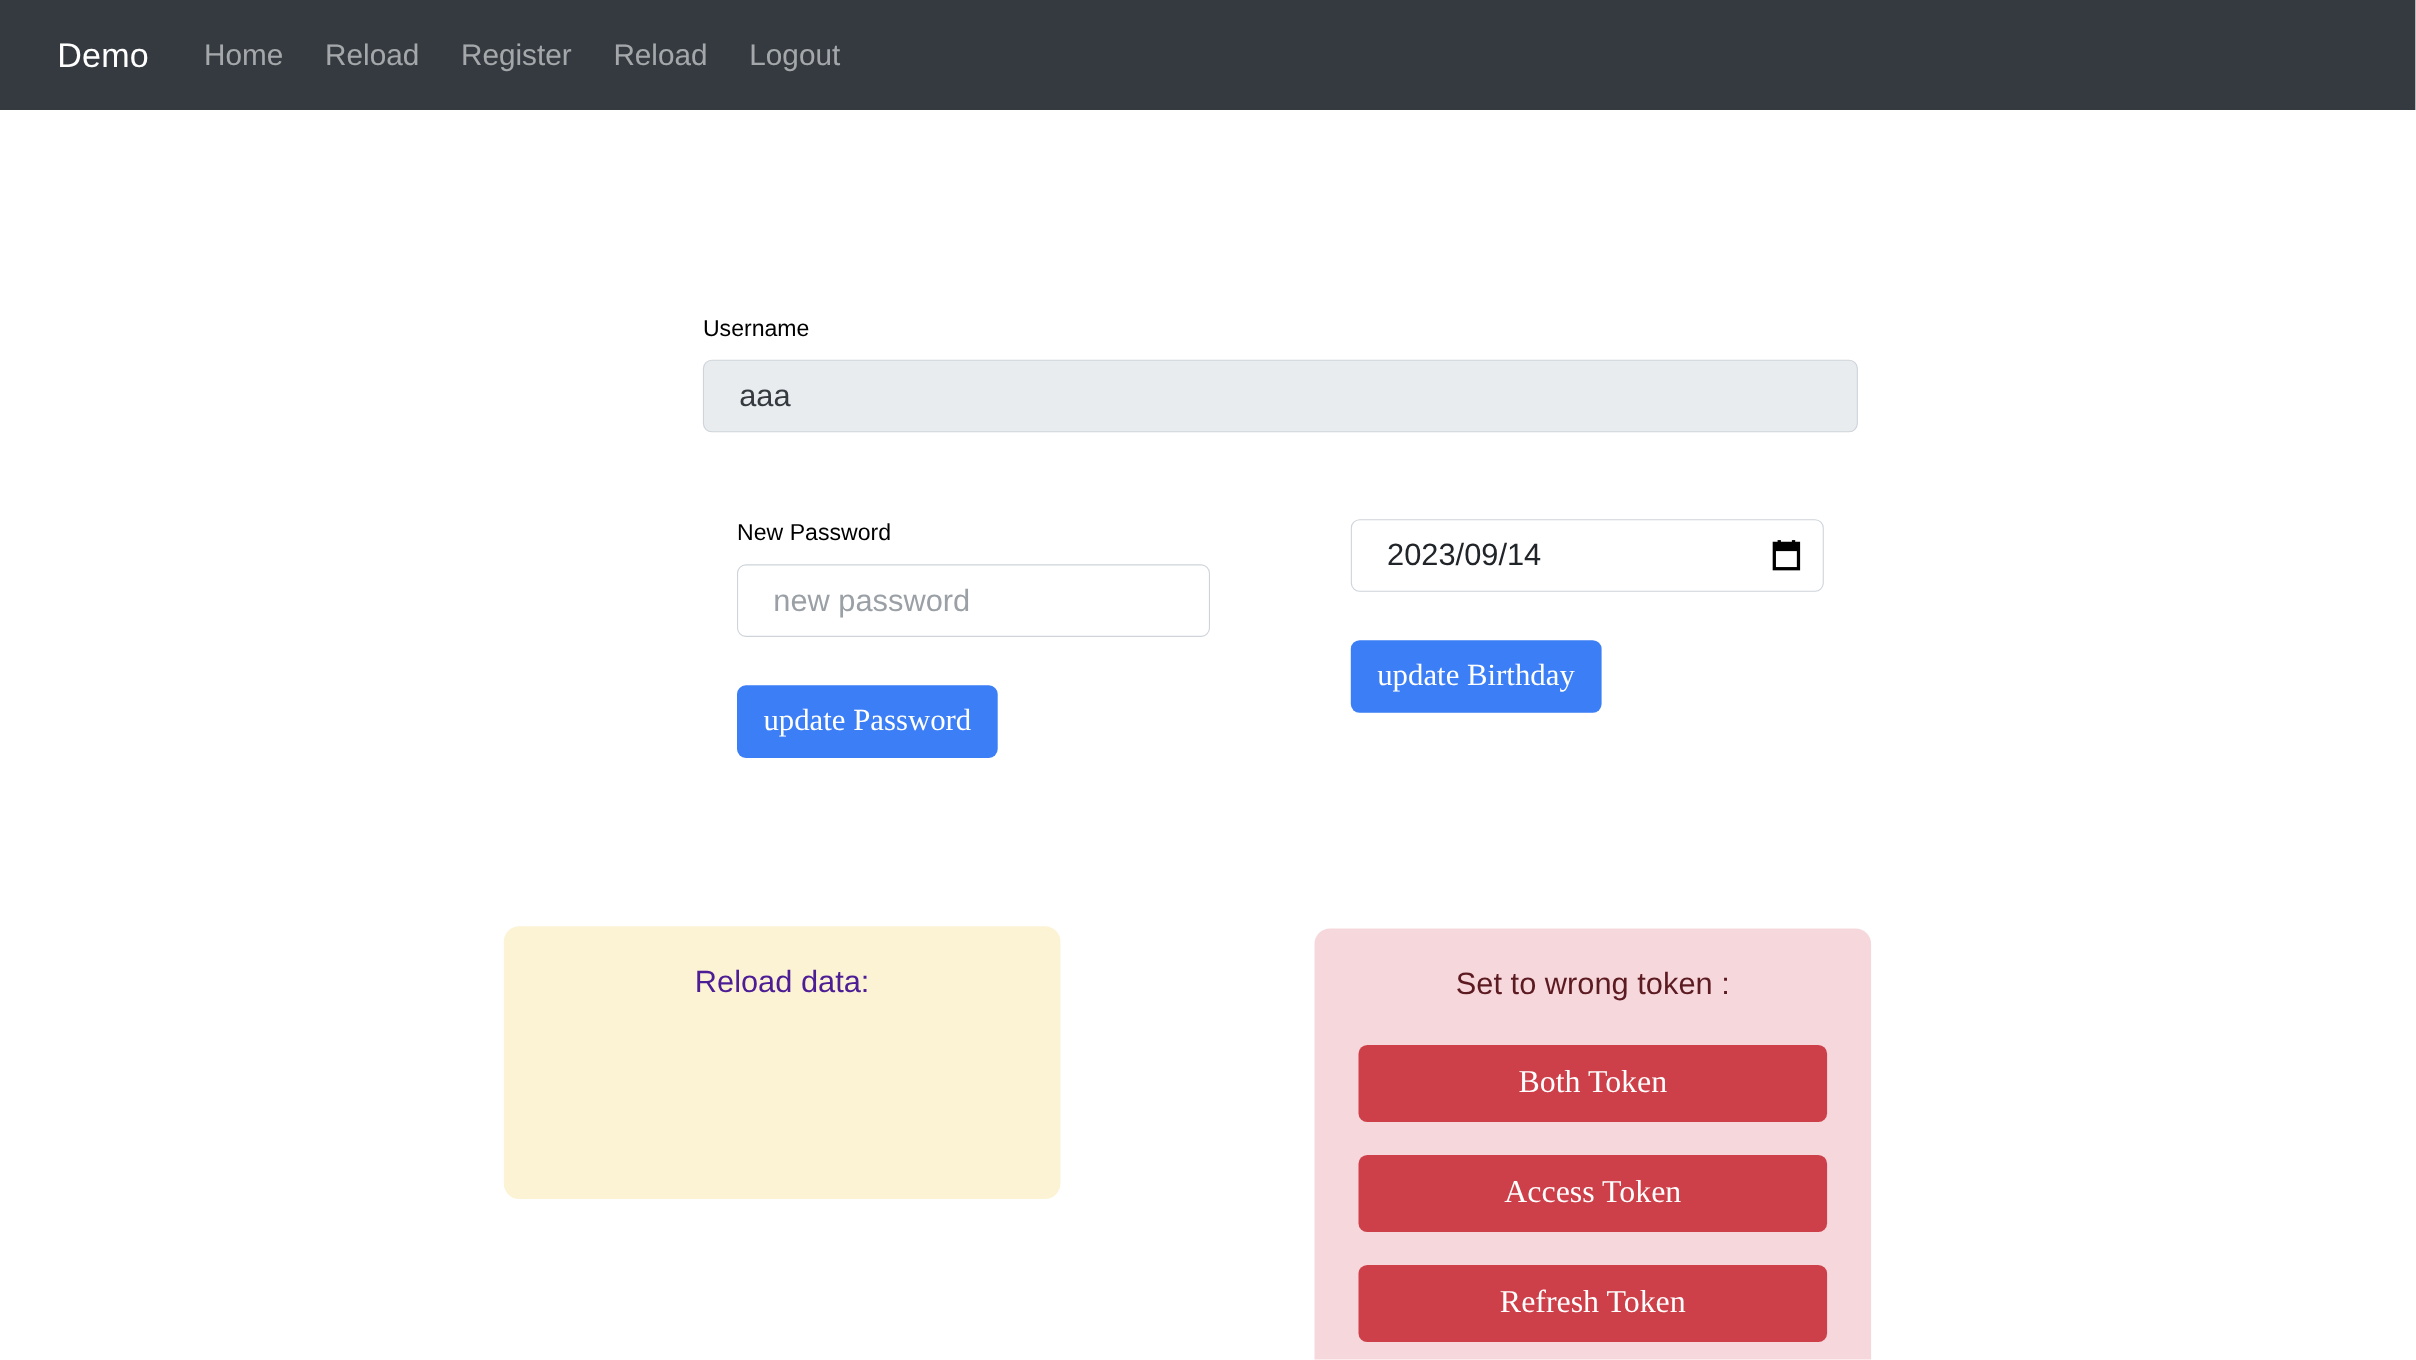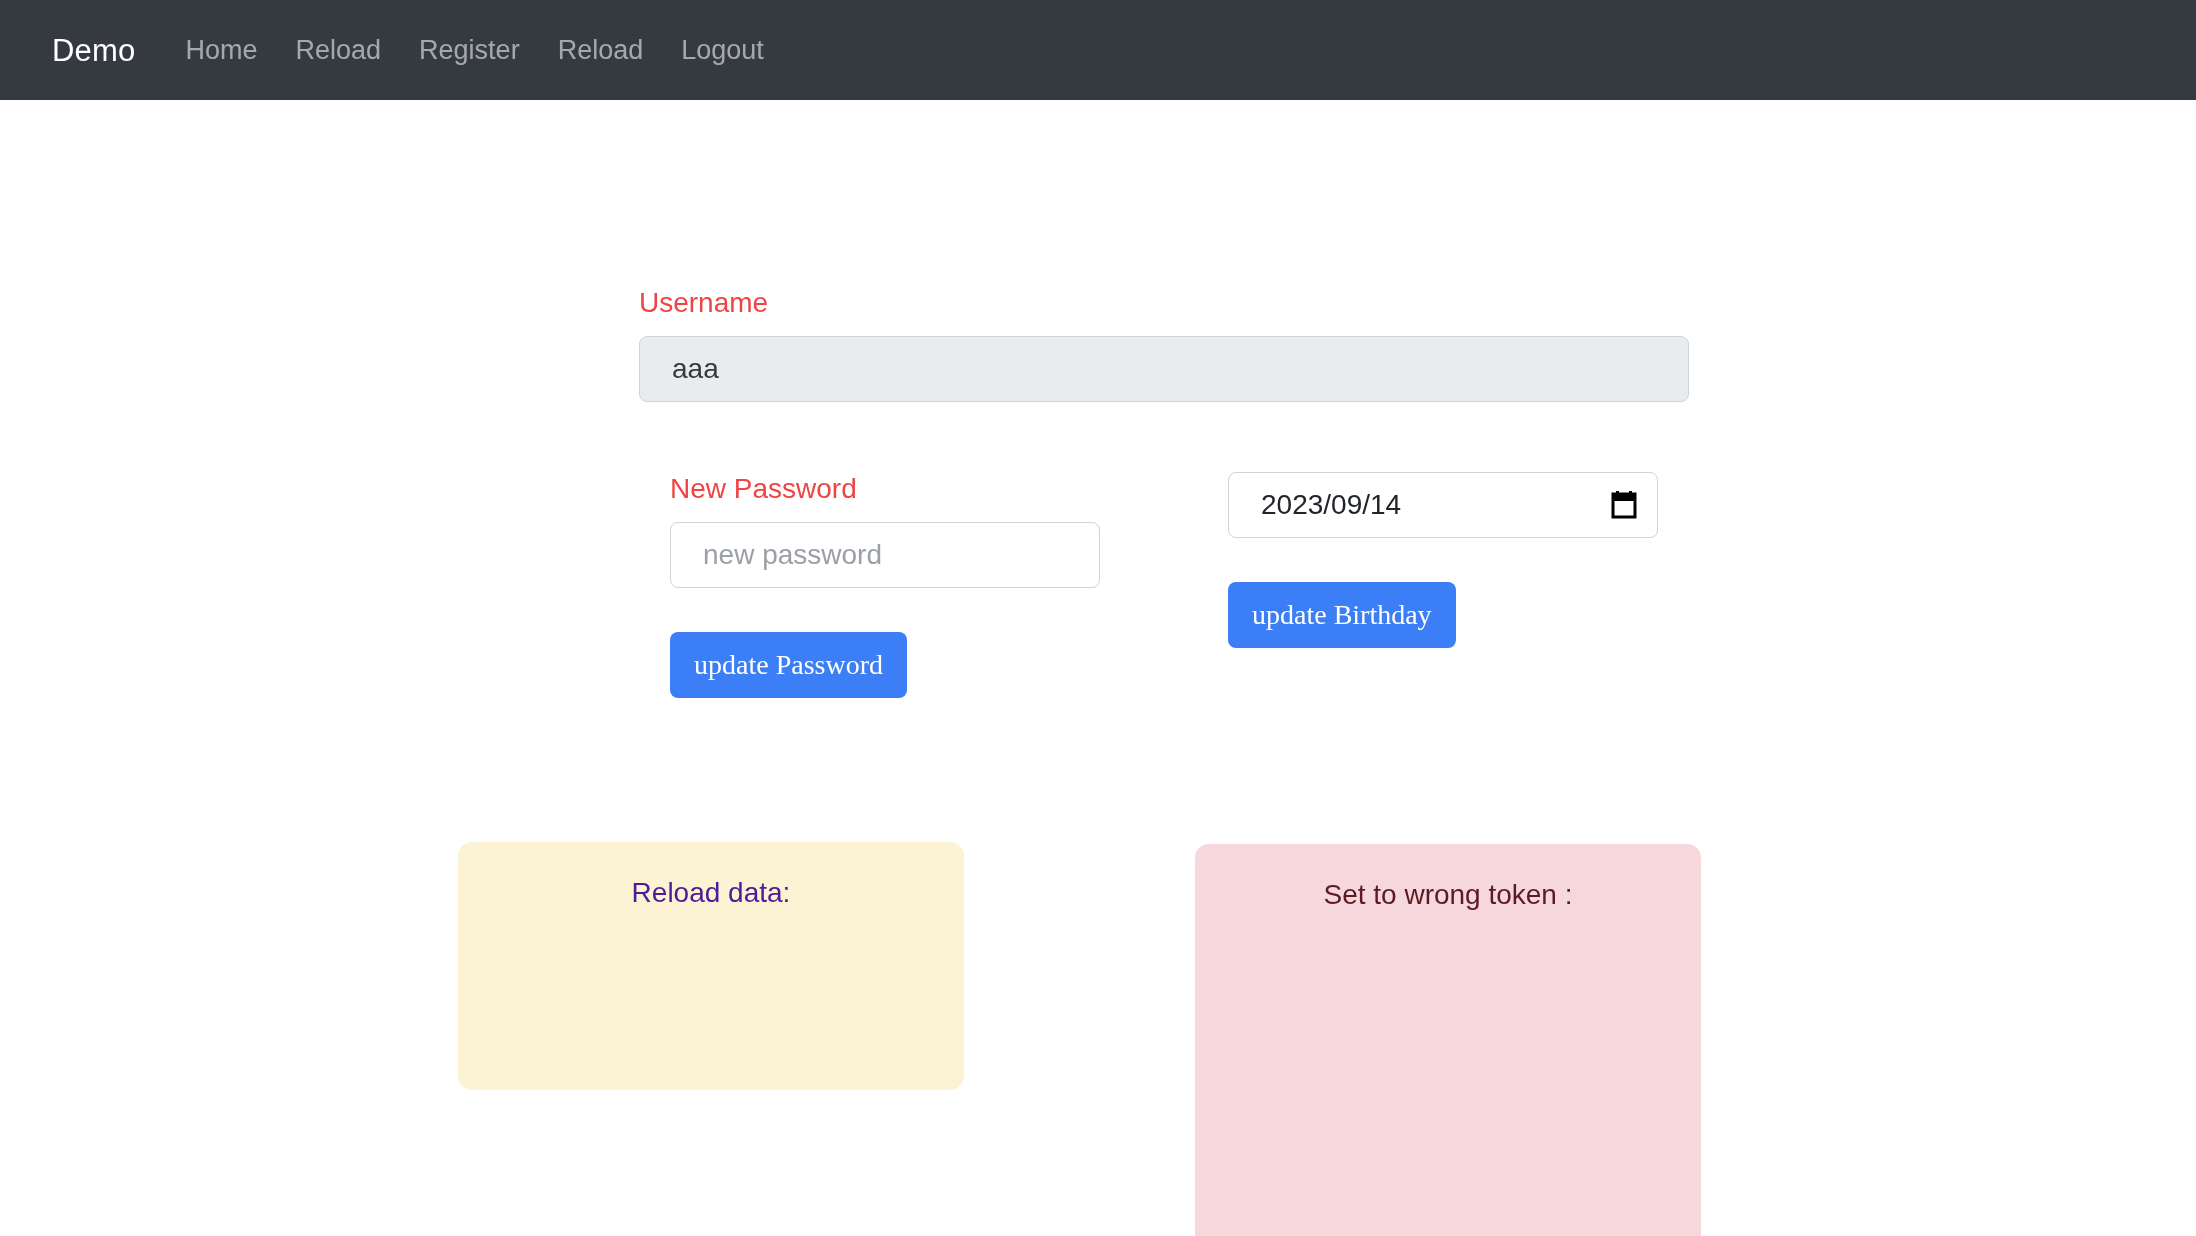--- a/index.html
+++ b/index.html
@@ -53,22 +53,22 @@
 
   
   .username-block {
     position: absolute;
     left: 639px;
     top: 186px;
     width: 1050px;
   }
   .field-label {
     display: block;
-    color: #ef4444;
-    font-size: 28px;
+    color: #000000;
+    font-size: 21px;
     line-height: 1.2;
     margin-bottom: 16px;
     white-space: nowrap;
   }
   .input-base {
     display: block;
     width: 100%;
     height: 66px;
     border: 1px solid #ced4da;
     border-radius: 8px;
@@ -227,15 +227,20 @@
     </div>
 
   </div>
 
   <div class="panel panel-reload">
     <p class="panel-title">Reload data:</p>
   </div>
 
   <div class="panel panel-token">
     <p class="panel-title">Set to wrong token :</p>
+    <div class="token-buttons">
+      <button class="btn btn-token">Both Token</button>
+      <button class="btn btn-token">Access Token</button>
+      <button class="btn btn-token">Refresh Token</button>
+    </div>
   </div>
 
 </div>
 
 </body></html>

